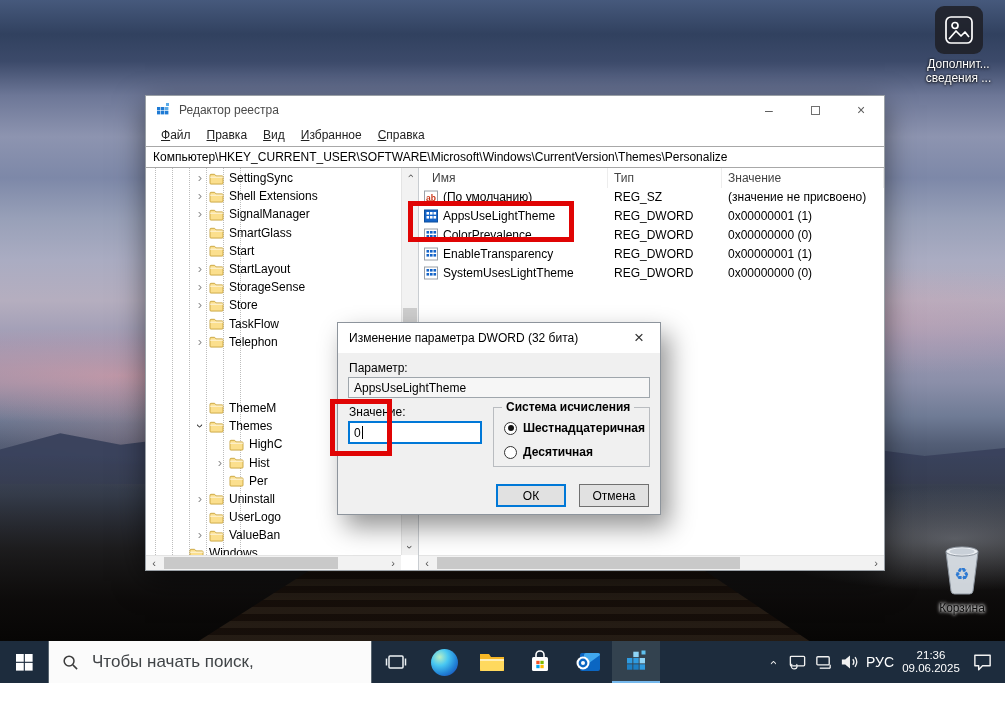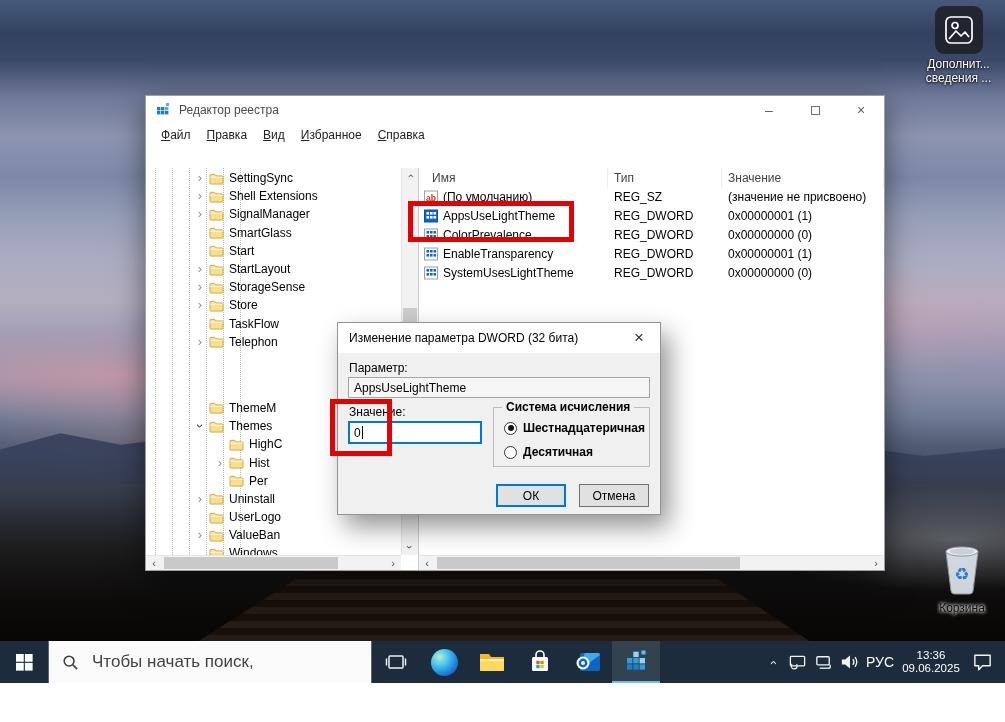--- a/index.html
+++ b/index.html
@@ -176,20 +176,23 @@
         <span class="winbtn">×</span>
       </span>
     </div>
     <div class="menubar">
         <span class="menu-item"><u>Ф</u>айл</span>
         <span class="menu-item"><u>П</u>равка</span>
         <span class="menu-item"><u>В</u>ид</span>
         <span class="menu-item"><u>И</u>збранное</span>
         <span class="menu-item"><u>С</u>правка</span>
       </div>
+    <div class="addressbar">
+      <span>Компьютер\HKEY_CURRENT_USER\SOFTWARE\Microsoft\Windows\CurrentVersion\Themes\Personalize</span>
+    </div>
     <div class="content">
       <div class="tree-panel">
         <div class="guide" style="left:9px"></div>
         <div class="guide" style="left:26px"></div>
         <div class="guide" style="left:43px"></div>
         <div class="guide" style="left:60px"></div>
         <div class="guide" style="left:77px"></div>
         <div class="guide" style="left:94px"></div>
         <div class="tree-items">
             <div class="tree-row" style="padding-left: 48px;">
@@ -329,21 +332,21 @@
               <span>UserLogo</span>
             </div>
             <div class="tree-row" style="padding-left: 48px;">
               <span class="chev">›</span>
               <svg class="fico" viewBox="0 0 16 14">
                 <path d="M1 3.5 Q1 2.5 2 2.5 L6 2.5 L7.5 4.2 L14 4.2 Q15 4.2 15 5.2 L15 12 Q15 13 14 13 L2 13 Q1 13 1 12 Z" fill="#fbdf8d" stroke="#c9a43f"></path>
                 <path d="M1 5.6 L15 5.6" stroke="#fff" stroke-width="1" opacity="0.8"></path>
               </svg>
               <span>ValueBan</span>
             </div>
-            <div class="tree-row" style="padding-left: 48px;">
+            <div class="tree-row" style="padding-left: 28px;">
               <span class="chev none">›</span>
               <svg class="fico" viewBox="0 0 16 14">
                 <path d="M1 3.5 Q1 2.5 2 2.5 L6 2.5 L7.5 4.2 L14 4.2 Q15 4.2 15 5.2 L15 12 Q15 13 14 13 L2 13 Q1 13 1 12 Z" fill="#fbdf8d" stroke="#c9a43f"></path>
                 <path d="M1 5.6 L15 5.6" stroke="#fff" stroke-width="1" opacity="0.8"></path>
               </svg>
               <span>Windows</span>
             </div>
             <div class="tree-row" style="padding-left: 48px;">
               <span class="chev">›</span>
               <svg class="fico" viewBox="0 0 16 14">
@@ -595,21 +598,21 @@
       </span>
       <span class="tray-item tray-ico">
         <svg width="21" height="18" viewBox="0 0 22 18">
           <path d="M3 6.5 h3.5 l5 -4.3 v13.6 l-5 -4.3 H3 z" fill="#f2f2f2"></path>
           <path d="M14.5 6 a5 5 0 0 1 0 6" stroke="#f2f2f2" fill="none" stroke-width="1.4"></path>
           <path d="M16.8 4 a8.5 8.5 0 0 1 0 10" stroke="#f2f2f2" fill="none" stroke-width="1.4"></path>
         </svg>
       </span>
       <span class="tray-item lang">РУС</span>
       <span class="tray-item clock">
-        <span>13:36</span>
+        <span>21:36</span>
         <span>09.06.2025</span>
       </span>
       <span class="tray-item ac">
         <svg width="21" height="20" viewBox="0 0 22 20">
           <path d="M3 3 h16 v11 h-8 l-4 4 v-4 h-4 z" fill="none" stroke="#f2f2f2" stroke-width="1.5" stroke-linejoin="round"></path>
         </svg>
       </span>
     </div>
   </div>
 </div>

